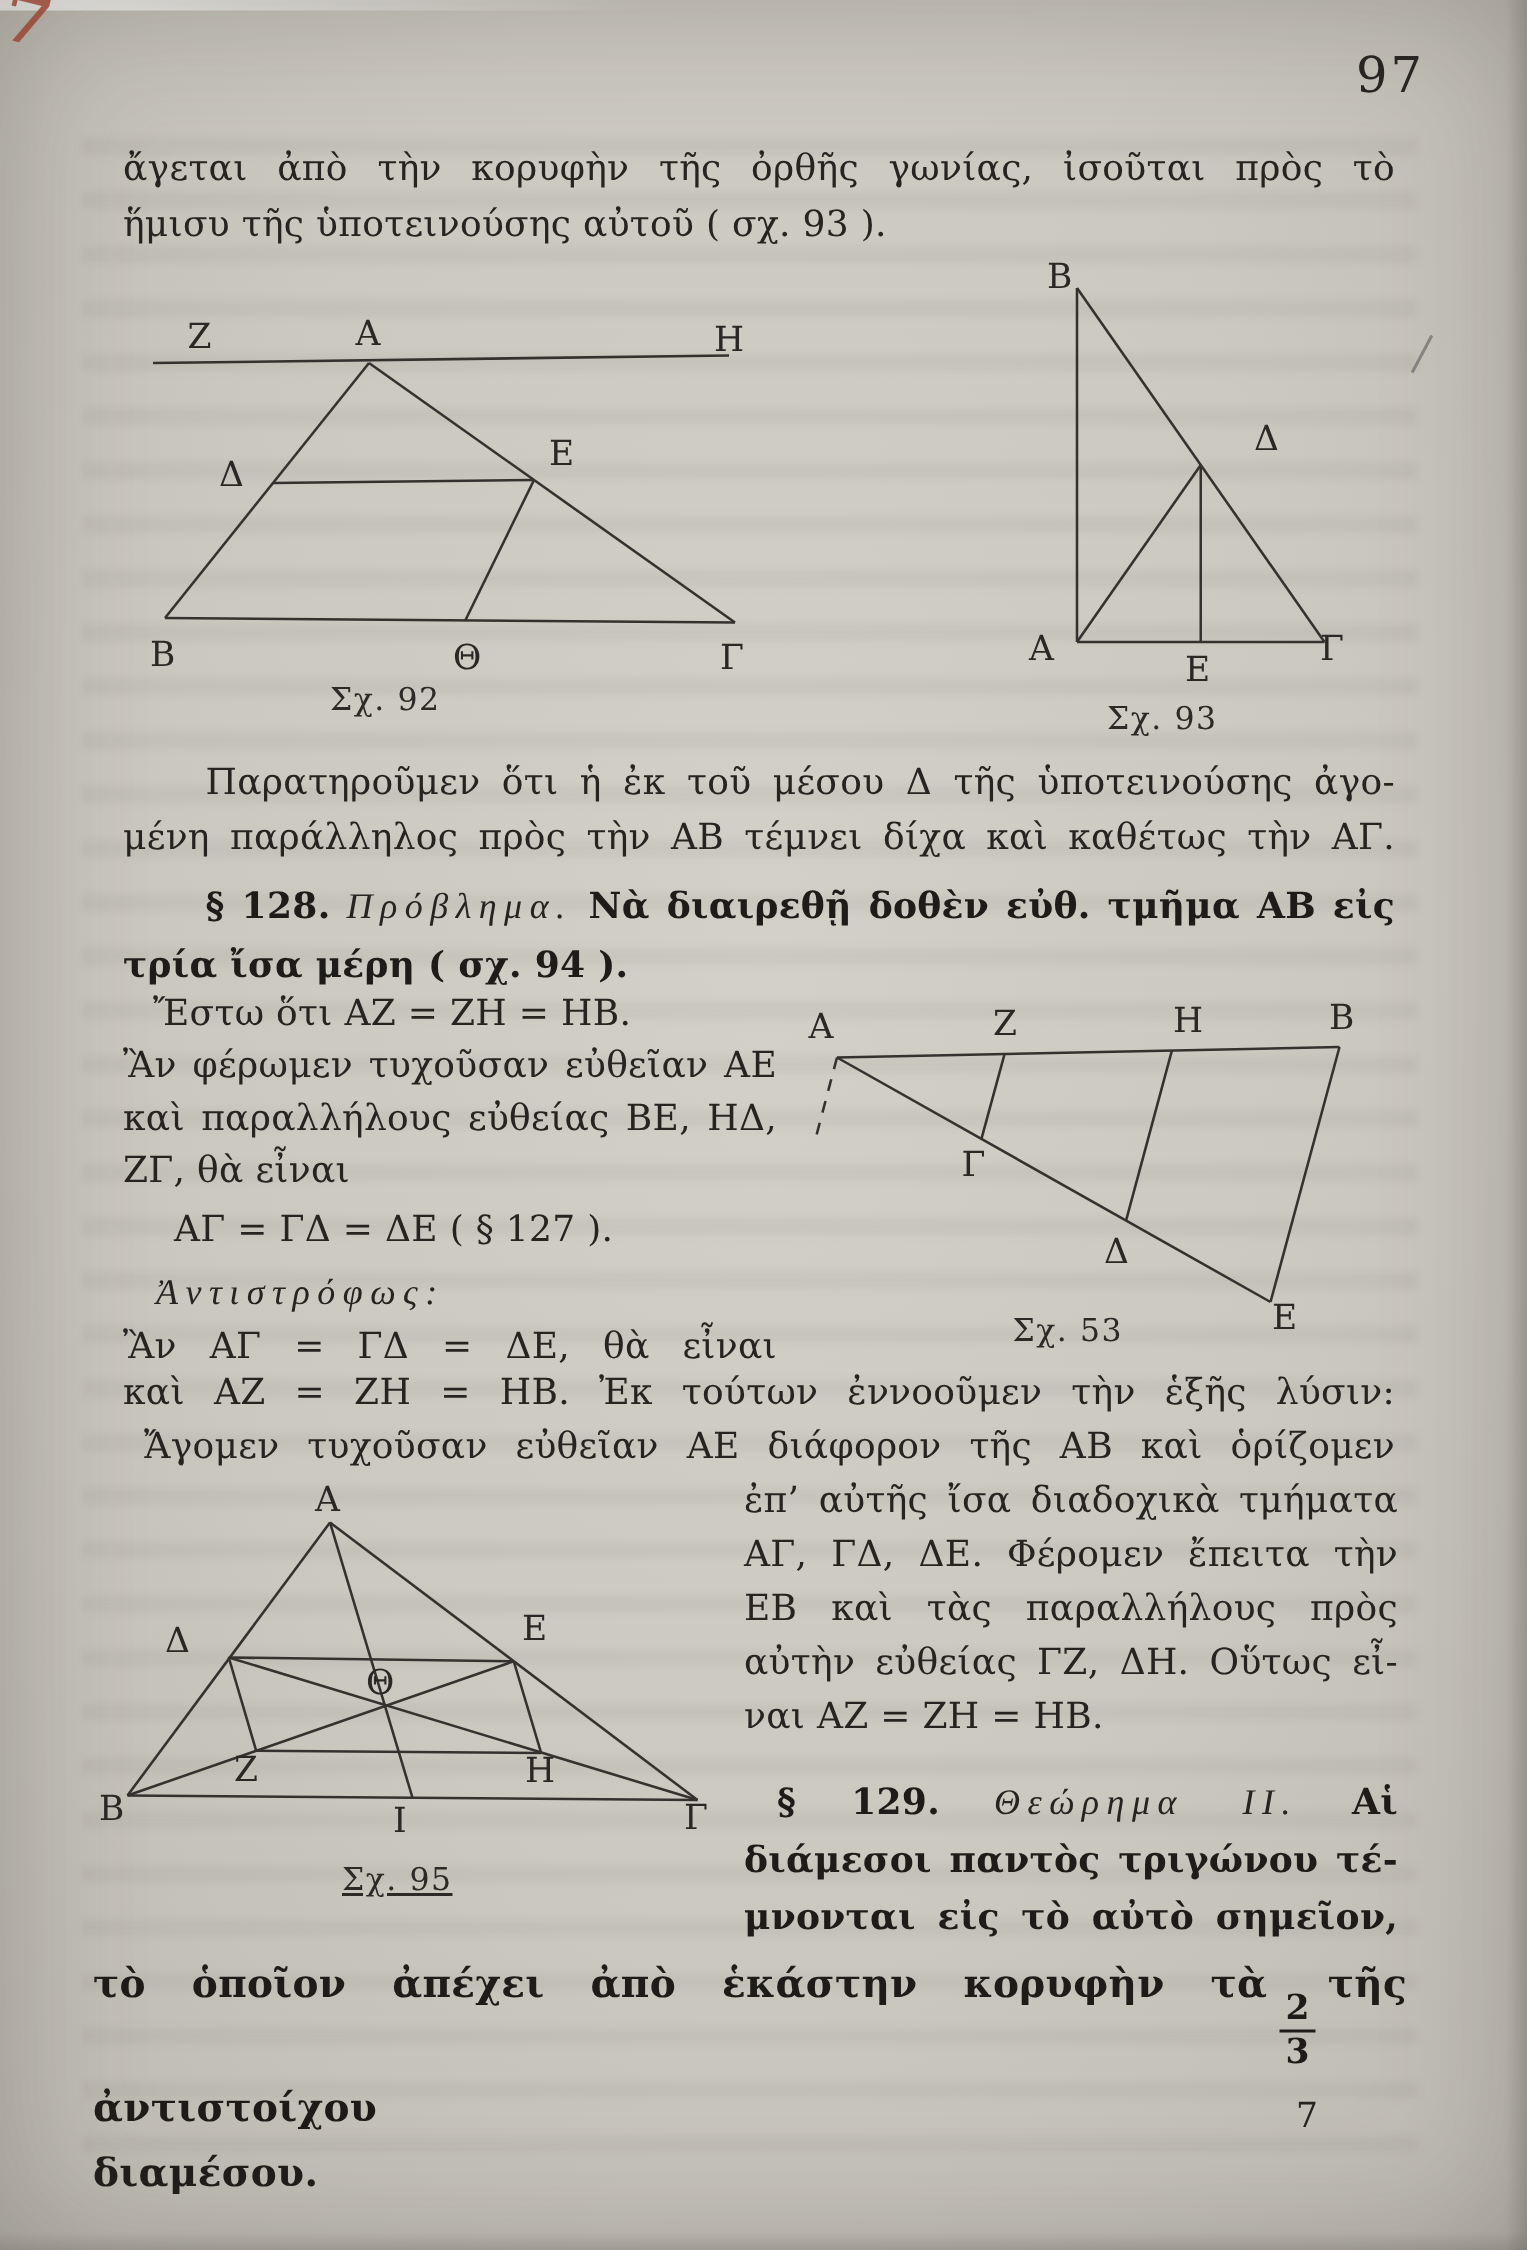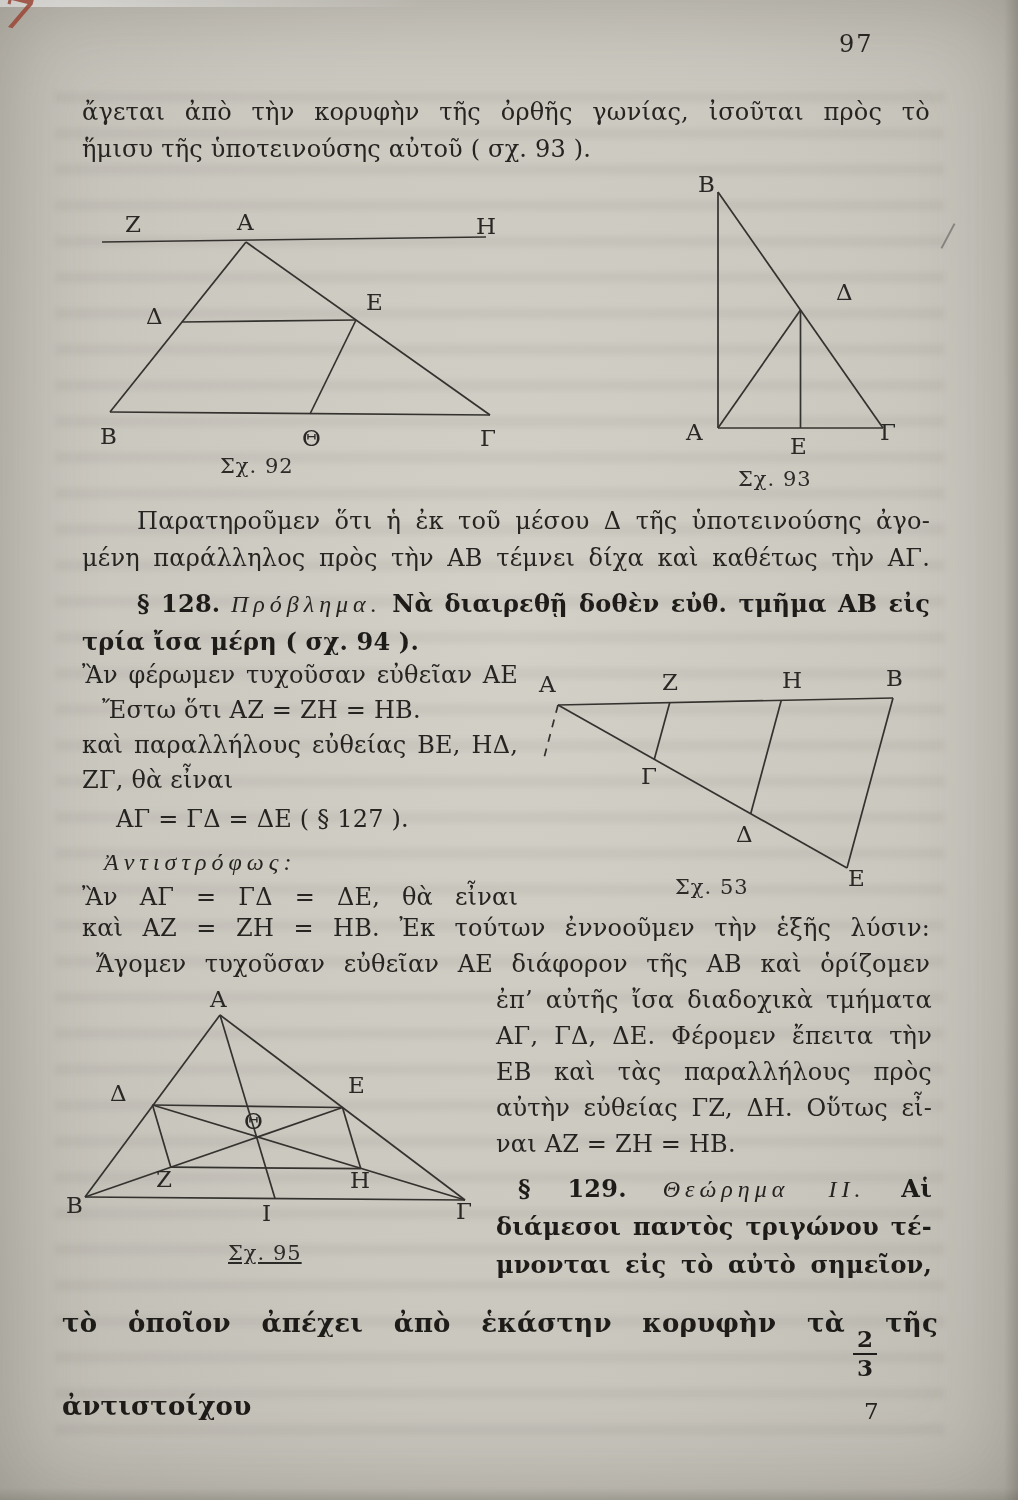--- a/index.html
+++ b/index.html
@@ -14,21 +14,21 @@
   .edge-top { position:absolute; left:0; top:0; width:430px; height:7px;
               background:linear-gradient(to right, rgba(255,255,255,.85), rgba(255,255,255,0)); }
   .edge-right { position:absolute; right:0; top:0; width:14px; height:100%;
                 background:linear-gradient(to right, rgba(70,65,55,0), rgba(70,65,55,.22)); }
   .edge-bottom { position:absolute; left:0; bottom:0; width:100%; height:12px;
                  background:linear-gradient(to bottom, rgba(70,65,55,0), rgba(70,65,55,.18)); }
   .corner-mark { position:absolute; left:2px; top:-14px; font-size:46px; font-weight:700;
                  color:#ad4634; transform:rotate(14deg); opacity:.85; }
   .pencil { position:absolute; left:947px; top:222px; width:2px; height:28px;
             background:rgba(60,60,60,.45); transform:rotate(28deg); }
-  .pageno { position:absolute; left:839px; top:30px; font-size:24px; letter-spacing:2px; }
+  .pageno { position:absolute; left:904px; top:30px; font-size:33px; letter-spacing:2px; }
   .footerno { position:absolute; left:864px; top:1398px; font-size:23px; }
 
   .blk { position:absolute; font-size:24px; }
   .ln { text-align:justify; text-align-last:justify; line-height:36px; letter-spacing:.2px; }
   .ln.left { text-align:left; text-align-last:left; }
   .b { font-weight:700; color:#1e1c19; }
   .sp-it { font-style:italic; letter-spacing:5px; font-weight:400;font-family:Liberation Serif, serif; }
 
   .intro { left:82px; top:94px; width:848px; line-height:37px; }
   .intro .ln { line-height:37px; }
@@ -43,21 +43,21 @@
   .colB { left:496px; top:982px; width:436px; }
   .colB .ln { line-height:36px; }
   .colB .bold-ln { line-height:38px; }
   .bottom { left:62px; top:1298px; width:876px; font-size:26px; }
   .bottom .ln1 { line-height:50px; }
   .bottom .ln2 { line-height:36px; }
 
   .pad14 { padding-left:14px; } .pad20 { padding-left:20px; }
   .pad22 { padding-left:22px; } .pad34 { padding-left:34px; }
   .pad55 { padding-left:55px; }
-  .mt4 { margin-top:4px; } .mt8 { margin-top:8px; } .mt24 { margin-top:8px; }
+  .mt4 { margin-top:4px; } .mt8 { margin-top:8px; } .mt24 { margin-top:20px; }
 
   .fig { position:absolute; }
   .fig svg { display:block; overflow:visible; }
   .fig line { stroke:#34322e; stroke-width:1.7; }
   .fig text { font-size:23px; fill:#2a2825; font-family:"DejaVu Serif","Liberation Serif",serif; }
   .cap { position:absolute; font-size:21px; letter-spacing:1px; color:#2c2a27; }
   .fig92 { left:70px; top:192px; width:440px; height:300px; }
   .fig93 { left:668px; top:162px; width:250px; height:340px; }
   .fig94 { left:525px; top:662px; width:410px; height:250px; }
   .fig95 { left:60px; top:985px; width:440px; height:295px; }
@@ -137,22 +137,22 @@
     <div class="ln pad55">Παρατηροῦμεν ὅτι ἡ ἐκ τοῦ μέσου Δ τῆς ὑποτεινούσης ἀγο-</div>
     <div class="ln">μένη παράλληλος πρὸς τὴν ΑΒ τέμνει δίχα καὶ καθέτως τὴν ΑΓ.</div>
   </div>
 
   <div class="blk h128">
     <div class="ln pad55"><span class="b">§ 128.</span> <span class="sp-it">Πρόβλημα.</span> <span class="b">Νὰ διαιρεθῇ δοθὲν εὐθ. τμῆμα ΑΒ εἰς</span></div>
     <div class="ln left b">τρία ἴσα μέρη ( σχ. 94 ).</div>
   </div>
 
   <div class="blk colA">
+    <div class="ln left pad20">Ἔστω ὅτι ΑΖ = ΖΗ = ΗΒ.</div>
     <div class="ln">Ἂν φέρωμεν τυχοῦσαν εὐθεῖαν ΑΕ</div>
-    <div class="ln left pad20">Ἔστω ὅτι ΑΖ = ΖΗ = ΗΒ.</div>
     <div class="ln">καὶ παραλλήλους εὐθείας ΒΕ, ΗΔ,</div>
     <div class="ln left">ΖΓ, θὰ εἶναι</div>
     <div class="ln left pad34 mt4">ΑΓ = ΓΔ = ΔΕ ( § 127 ).</div>
     <div class="ln left pad22 mt8 sp-it">Ἀντιστρόφως:</div>
     <div class="ln">Ἂν ΑΓ = ΓΔ = ΔΕ, θὰ εἶναι</div>
   </div>
 
   <div class="fig fig94">
     <svg width="410" height="232" viewBox="0 0 410 232">
       <g fill="none">
@@ -221,18 +221,19 @@
     <div class="ln bold-ln pad22 mt24"><span class="b">§ 129.</span> <span class="sp-it">Θεώρημα II.</span> <span class="b">Αἱ</span></div>
     <div class="ln bold-ln b">διάμεσοι παντὸς τριγώνου τέ-</div>
     <div class="ln bold-ln b">μνονται εἰς τὸ αὐτὸ σημεῖον,</div>
   </div>
 
   <div class="blk bottom b">
     <div class="ln ln1"><span>τὸ ὁποῖον ἀπέχει ἀπὸ ἑκάστην κορυφὴν τὰ</span><span class="frac">
           <span class="num">2</span>
           <span class="den">3</span>
         </span><span>τῆς ἀντιστοίχου</span></div>
+    <div class="ln ln2 left">διαμέσου.</div>
   </div>
 
   <div class="footerno">7</div>
 
   <div class="vignette"></div>
 </div>
 
 </body></html>

